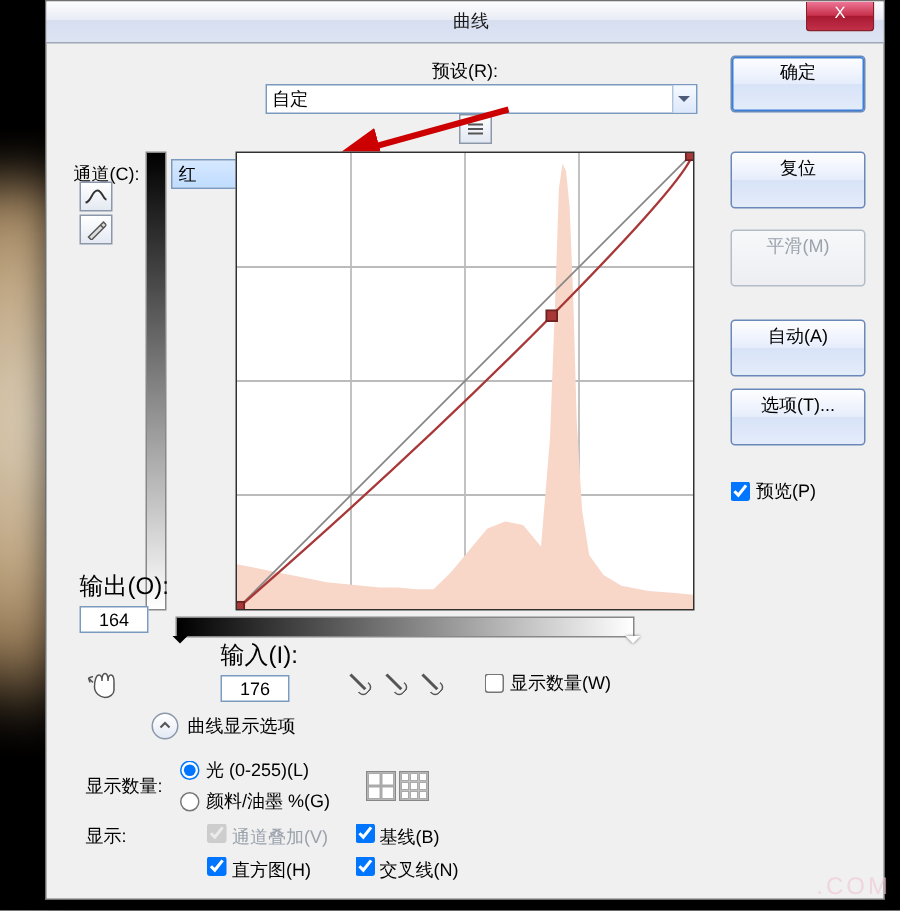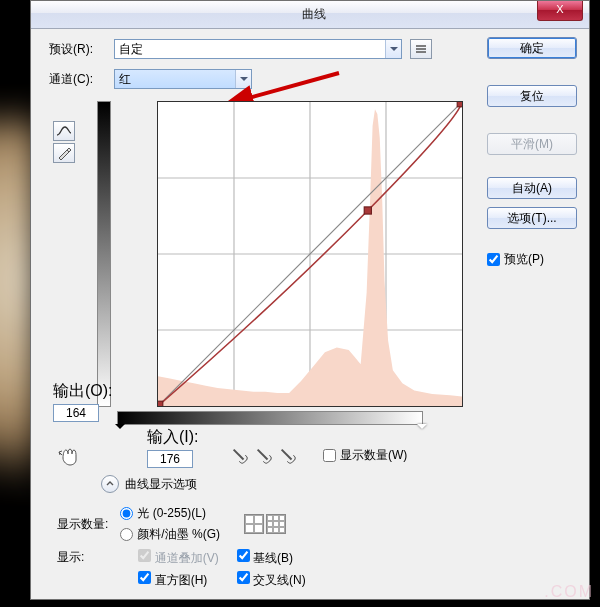--- a/index.html
+++ b/index.html
@@ -14,21 +14,21 @@
 .lbl { margin-right: 6px; color: #000; }
 select { height: 20px; border: 1px solid #7a9ac0; background: #fff; padding-left: 4px; }
 .preset-select { width: 288px; }
 .channel-select { width: 138px; background: linear-gradient(#d6e8ff, #c0dcff); }
 .dropdown-wrap { position: relative; display: inline-flex; margin-left: 15px; }
 .dropdown-wrap select { appearance: none; -webkit-appearance: none; padding-right: 18px; }
 .dd-arrow { position: absolute; right: 1px; top: 1px; bottom: 1px; width: 16px; background: linear-gradient(#f6f9ff,#dde8fb); border-left: 1px solid #b0c4e0; display:flex; align-items:center; justify-content:center; pointer-events:none; }
 .dd-arrow::after { content:""; border: 4px solid transparent; border-top-color:#4a5a78; margin-top:4px; }
 .mini-btn { width: 22px; height: 20px; border: 1px solid #8a98aa; background: linear-gradient(#fefefe,#e2e8f2); margin-left: 2px; display:inline-flex; align-items:center; justify-content:center; }
 .right-col { position: absolute; right: 12px; top: 8px; width: 90px; display: flex; flex-direction: column; gap: 8px; }
-.win-btn { height: 22px; border: 1px solid #6a88b8; border-radius: 3px; background: linear-gradient(#fefeff,#e6edfb 49%,#d8e3f8 50%,#e4ecfa); color: #000; text-align: center; line-height: 20px; cursor: default; }
+.win-btn { height: 38px; border: 1px solid #6a88b8; border-radius: 3px; background: linear-gradient(#fefeff,#e6edfb 49%,#d8e3f8 50%,#e4ecfa); color: #000; text-align: center; line-height: 20px; cursor: default; }
 .win-btn.ok { box-shadow: 0 0 0 1px #3a80d8 inset; }
 .win-btn.disabled { color: #9aa2ac; border-color: #b4bcc8; background: linear-gradient(#f7f8fa,#eceef2); }
 .chk { display: flex; align-items: center; gap: 4px; margin-top: 4px; }
 .chk input { width: 13px; height: 13px; }
 .curve-tools { position: absolute; left: 22px; top: 92px; width: 24px; display:flex; flex-direction:column; gap:2px; }
 .tool { width:22px; height:20px; border:1px solid #8a98aa; background:linear-gradient(#fff,#e4e9f2); display:flex; align-items:center; justify-content:center; }
 .graph-frame { position: relative; width: 306px; height: 306px; margin-left: 40px; border: 1px solid #303030; background: #fff; }
 .grid line { stroke: #bbb; stroke-width: 1; }
 .histo { fill: #f8d7c9; }
 .diag { stroke: #888; stroke-width: 1; fill: none; }
@@ -71,21 +71,21 @@
 <div class="bg-blur"></div>
 
 <div class="dialog">
   <div class="titlebar">
     <span class="titlebar-text">曲线</span>
     <div class="close-btn">X</div>
   </div>
 
   <div class="body-area">
 
-    <div class="row" style="margin-left:6px;">
+    <div class="row" style="margin-left:6px;flex-direction:column;">
       <span class="lbl">预设(R):</span>
       <div class="dropdown-wrap">
         <select class="preset-select">
           <option>自定</option>
         </select>
         <span class="dd-arrow"></span>
       </div>
       <span class="mini-btn" style="margin-left:8px;">
         <svg width="12" height="10">
             <path d="M1 2h10M1 5h10M1 8h10" stroke="#555" stroke-width="1.4"></path>
@@ -111,21 +111,21 @@
               <path d="M0,0 L0,6 L8,3 z" fill="#c00"></path>
             </marker>
           </defs>
         <line x1="100" y1="6" x2="6" y2="32" stroke="#c00" stroke-width="4" marker-end="url(#ah)"></line>
       </svg>
     </div>
 
     <div class="right-col">
       <div class="win-btn ok">确定</div>
       <div class="win-btn" style="margin-top:18px;">复位</div>
-      <div class="win-btn disabled" style="margin-top:18px;">平滑(M)</div>
+      <div class="win-btn disabled" style="margin-top:6px;">平滑(M)</div>
       <div class="win-btn" style="margin-top:14px;">自动(A)</div>
       <div class="win-btn">选项(T)...</div>
       <label class="chk" style="margin-top:14px;">
         <input type="checkbox" checked="" style="">
         <span>预览(P)</span>
       </label>
     </div>
 
     <div class="curve-tools">
       <div class="tool">

